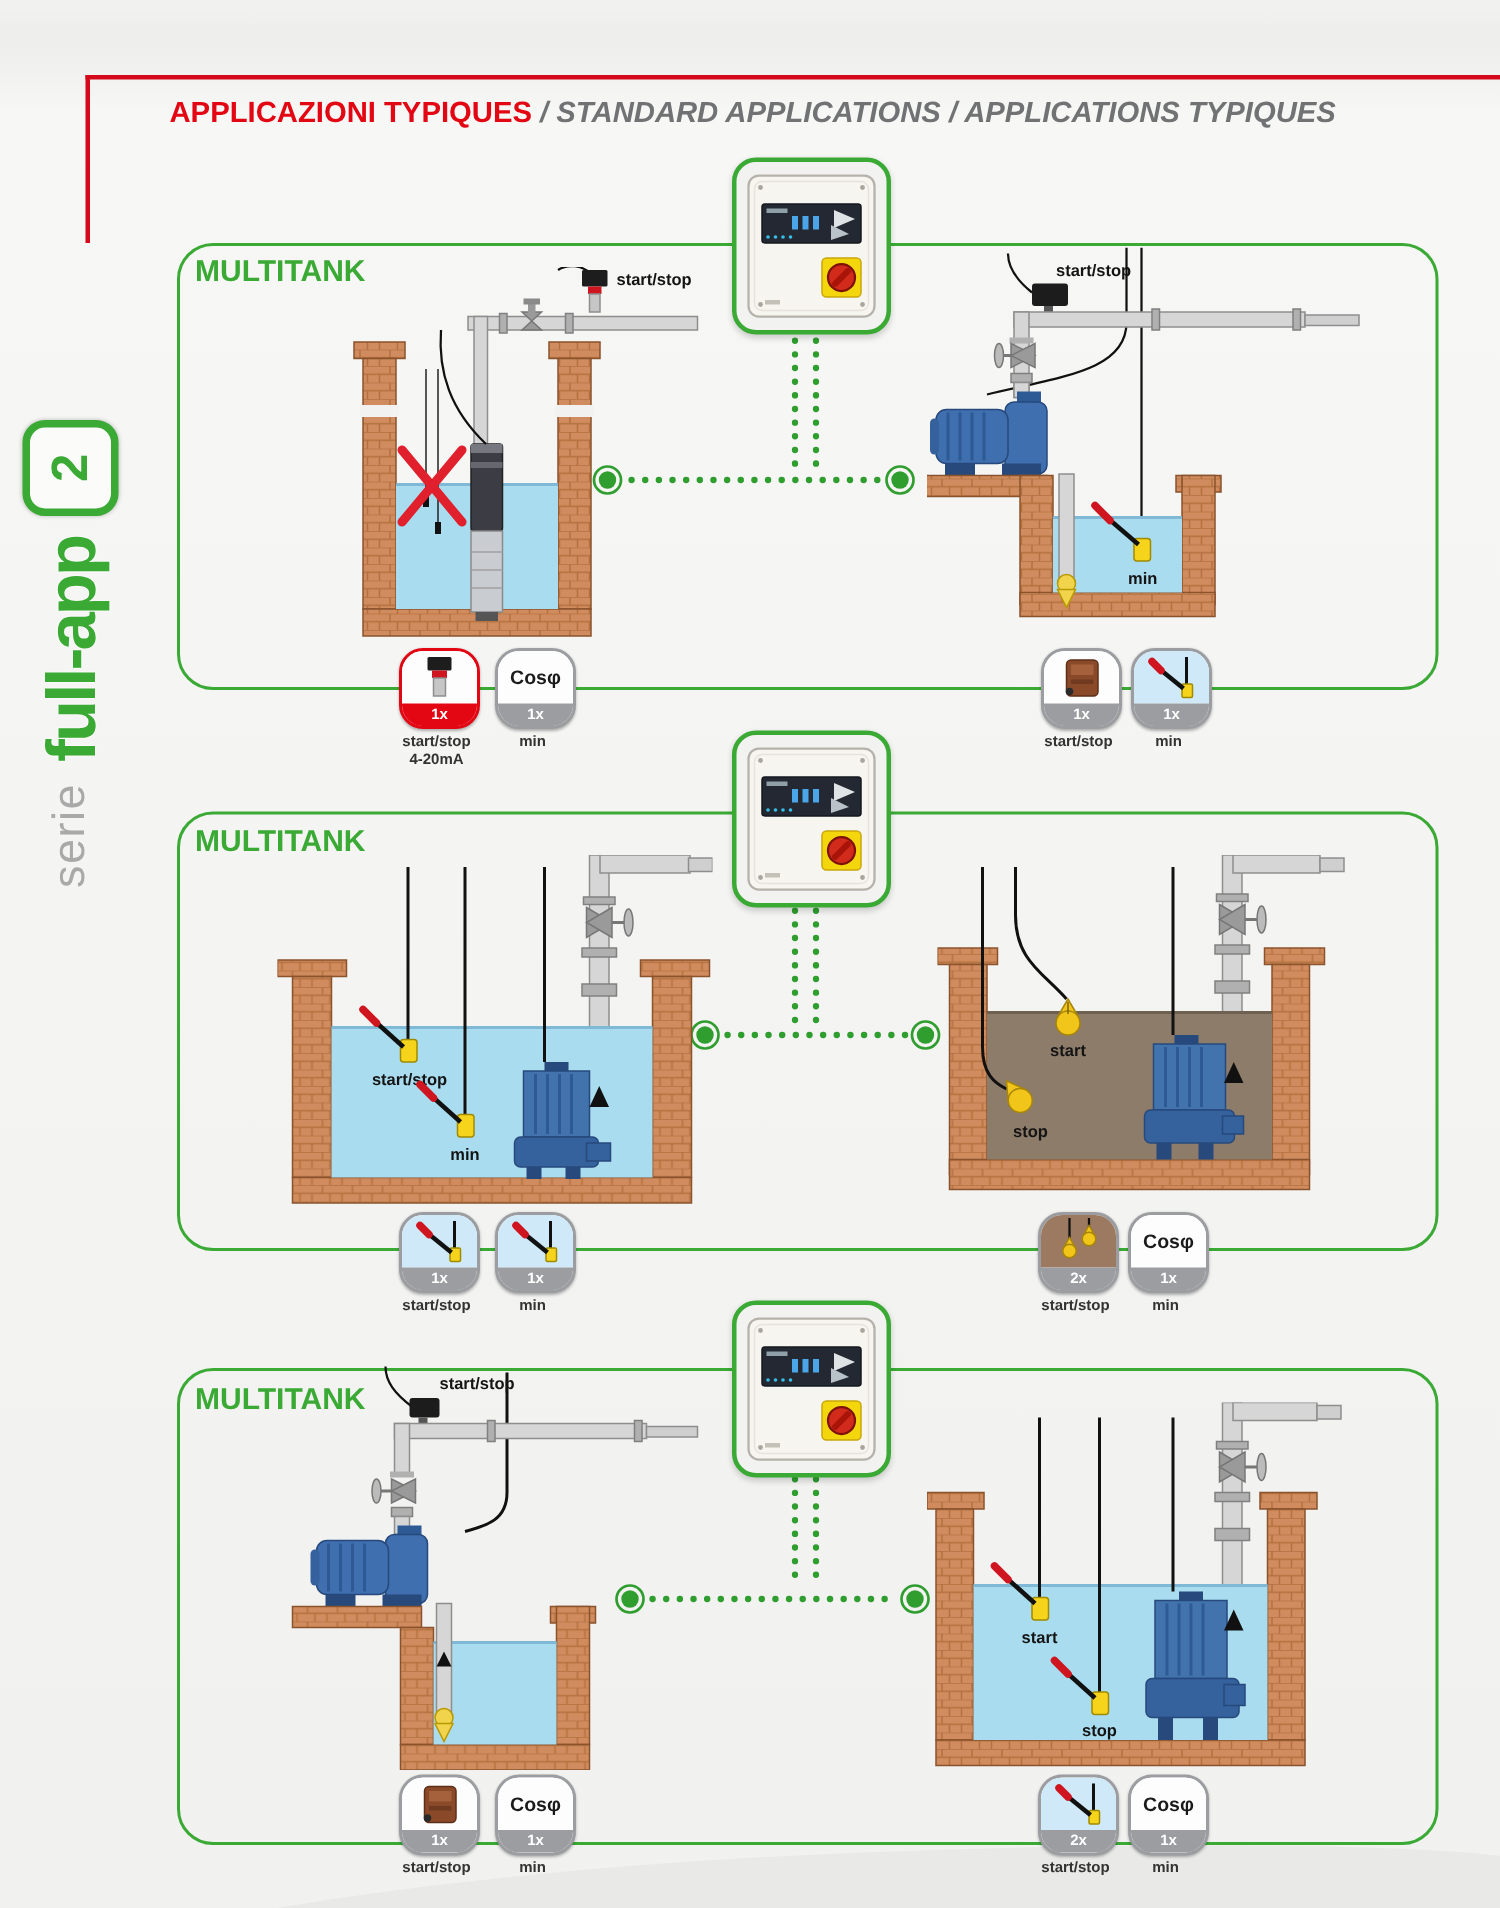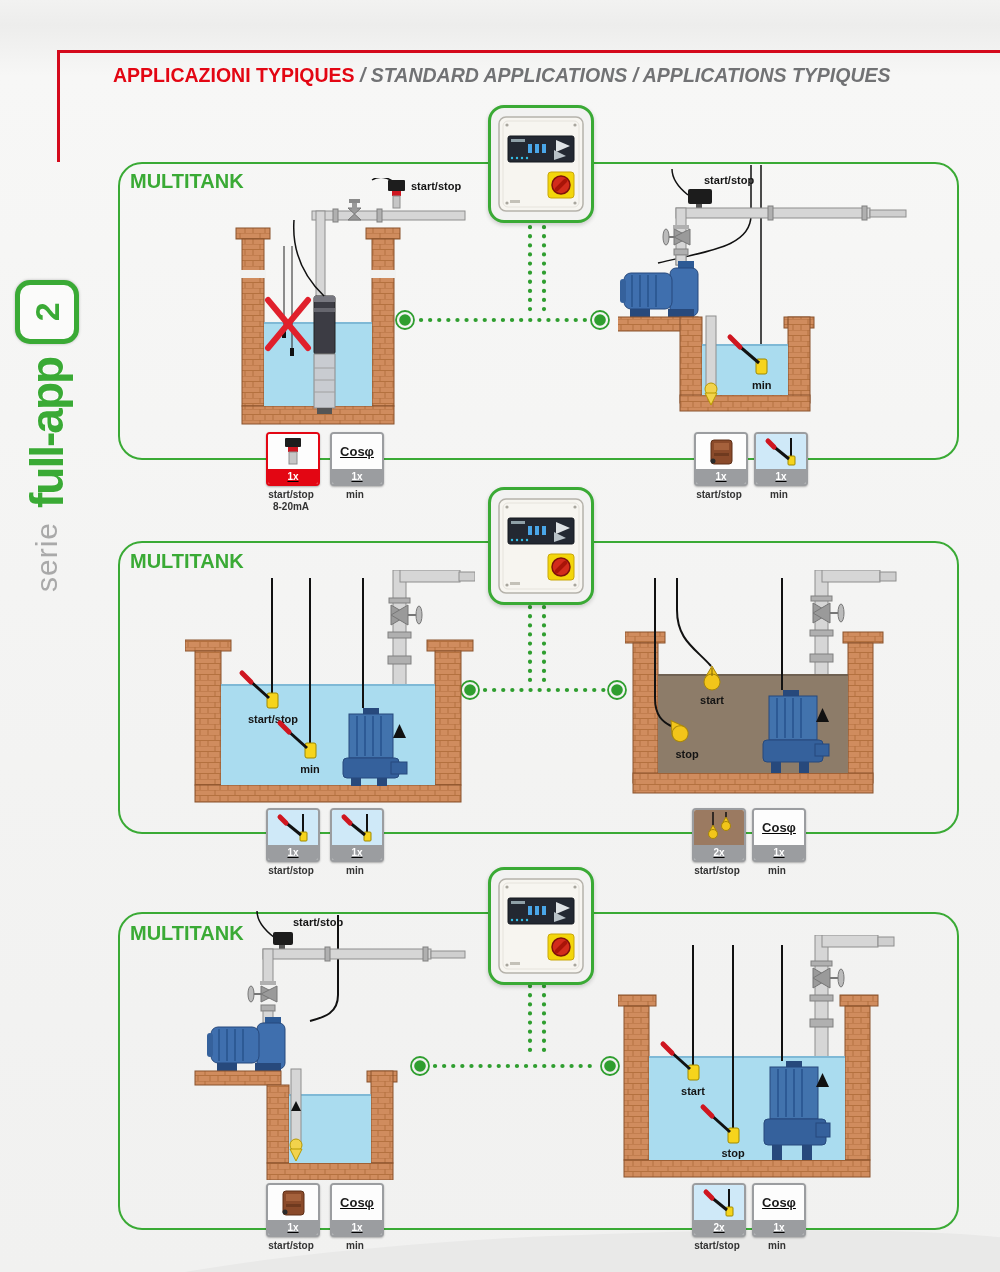--- a/index.html
+++ b/index.html
@@ -27,22 +27,22 @@
   .pbox{position:absolute;left:118px;width:837px;border:2.5px solid #3aaa35;border-radius:24px;z-index:2;}
   .pbox.p1{top:162px;height:294px;}
   .pbox.p2{top:541px;height:289px;}
   .pbox.p3{top:912px;height:314px;}
   .plabel{position:absolute;left:130px;color:#3aaa35;font-size:20px;font-weight:bold;z-index:3;}
   
   .ctrl{position:absolute;left:488px;width:100px;height:112px;border:3px solid #3aaa35;border-radius:16px;
     background:#f2f2f1;box-shadow:0 2px 4px rgba(0,0,0,.18);z-index:4;display:flex;align-items:center;justify-content:center;}
   .diagram,.connector{position:absolute;z-index:3;}
   
-  .badge{position:absolute;width:50px;border-radius:4px;background:#fff;border:2px solid #9b9da0;
-    overflow:hidden;box-shadow:0 1px 2px rgba(0,0,0,.3);z-index:5;text-decoration:underline;}
+  .badge{position:absolute;width:50px;border-radius:16px;background:#fff;border:2px solid #9b9da0;
+    overflow:hidden;box-shadow:0 1px 2px rgba(0,0,0,.3);z-index:5;}
   .badge .bi{height:35px;display:flex;align-items:center;justify-content:center;background:#fdfdfd;}
   .badge .bc{height:15px;background:#9b9da0;color:#fff;font-size:10px;font-weight:bold;line-height:15px;text-align:center;}
   .badge.red{border-color:#e30613;}
   .badge.red .bc{background:#e30613;}
   .badge.blue .bi{background:#cfe9f8;}
   .badge.brown .bi{background:#9b7a61;}
   .badge .cos{font-size:13px;font-weight:bold;color:#1a1a1a;}
   .blabel{position:absolute;width:90px;text-align:center;font-size:10px;font-weight:bold;color:#333;z-index:5;line-height:12px;}
   
   svg text{font-family:"Liberation Sans",sans-serif;font-weight:bold;font-size:11px;fill:#141414;}
@@ -235,21 +235,21 @@
       <svg width="24" height="30" viewBox="0 0 24 30">
           <rect x="4" y="1" width="16" height="9" rx="1" fill="#1d1d1d"></rect>
           <rect x="7" y="10" width="10" height="5" fill="#cf1620"></rect>
           <rect x="8" y="15" width="8" height="12" fill="#c6c6c6" stroke="#8e8e8e"></rect>
         </svg>
     </div>
     <div class="bc">1x</div>
   </div>
   <div class="blabel" style="left:246px;top:489px">
     <div>start/stop</div>
-    <div>8-20mA</div>
+    <div>4-20mA</div>
   </div>
 
   <div class="badge" style="left:330px;top:432px">
     <div class="bi cos">Cosφ</div>
     <div class="bc">1x</div>
   </div>
   <div class="blabel" style="left:310px;top:489px">
     <div>min</div>
   </div>
 

